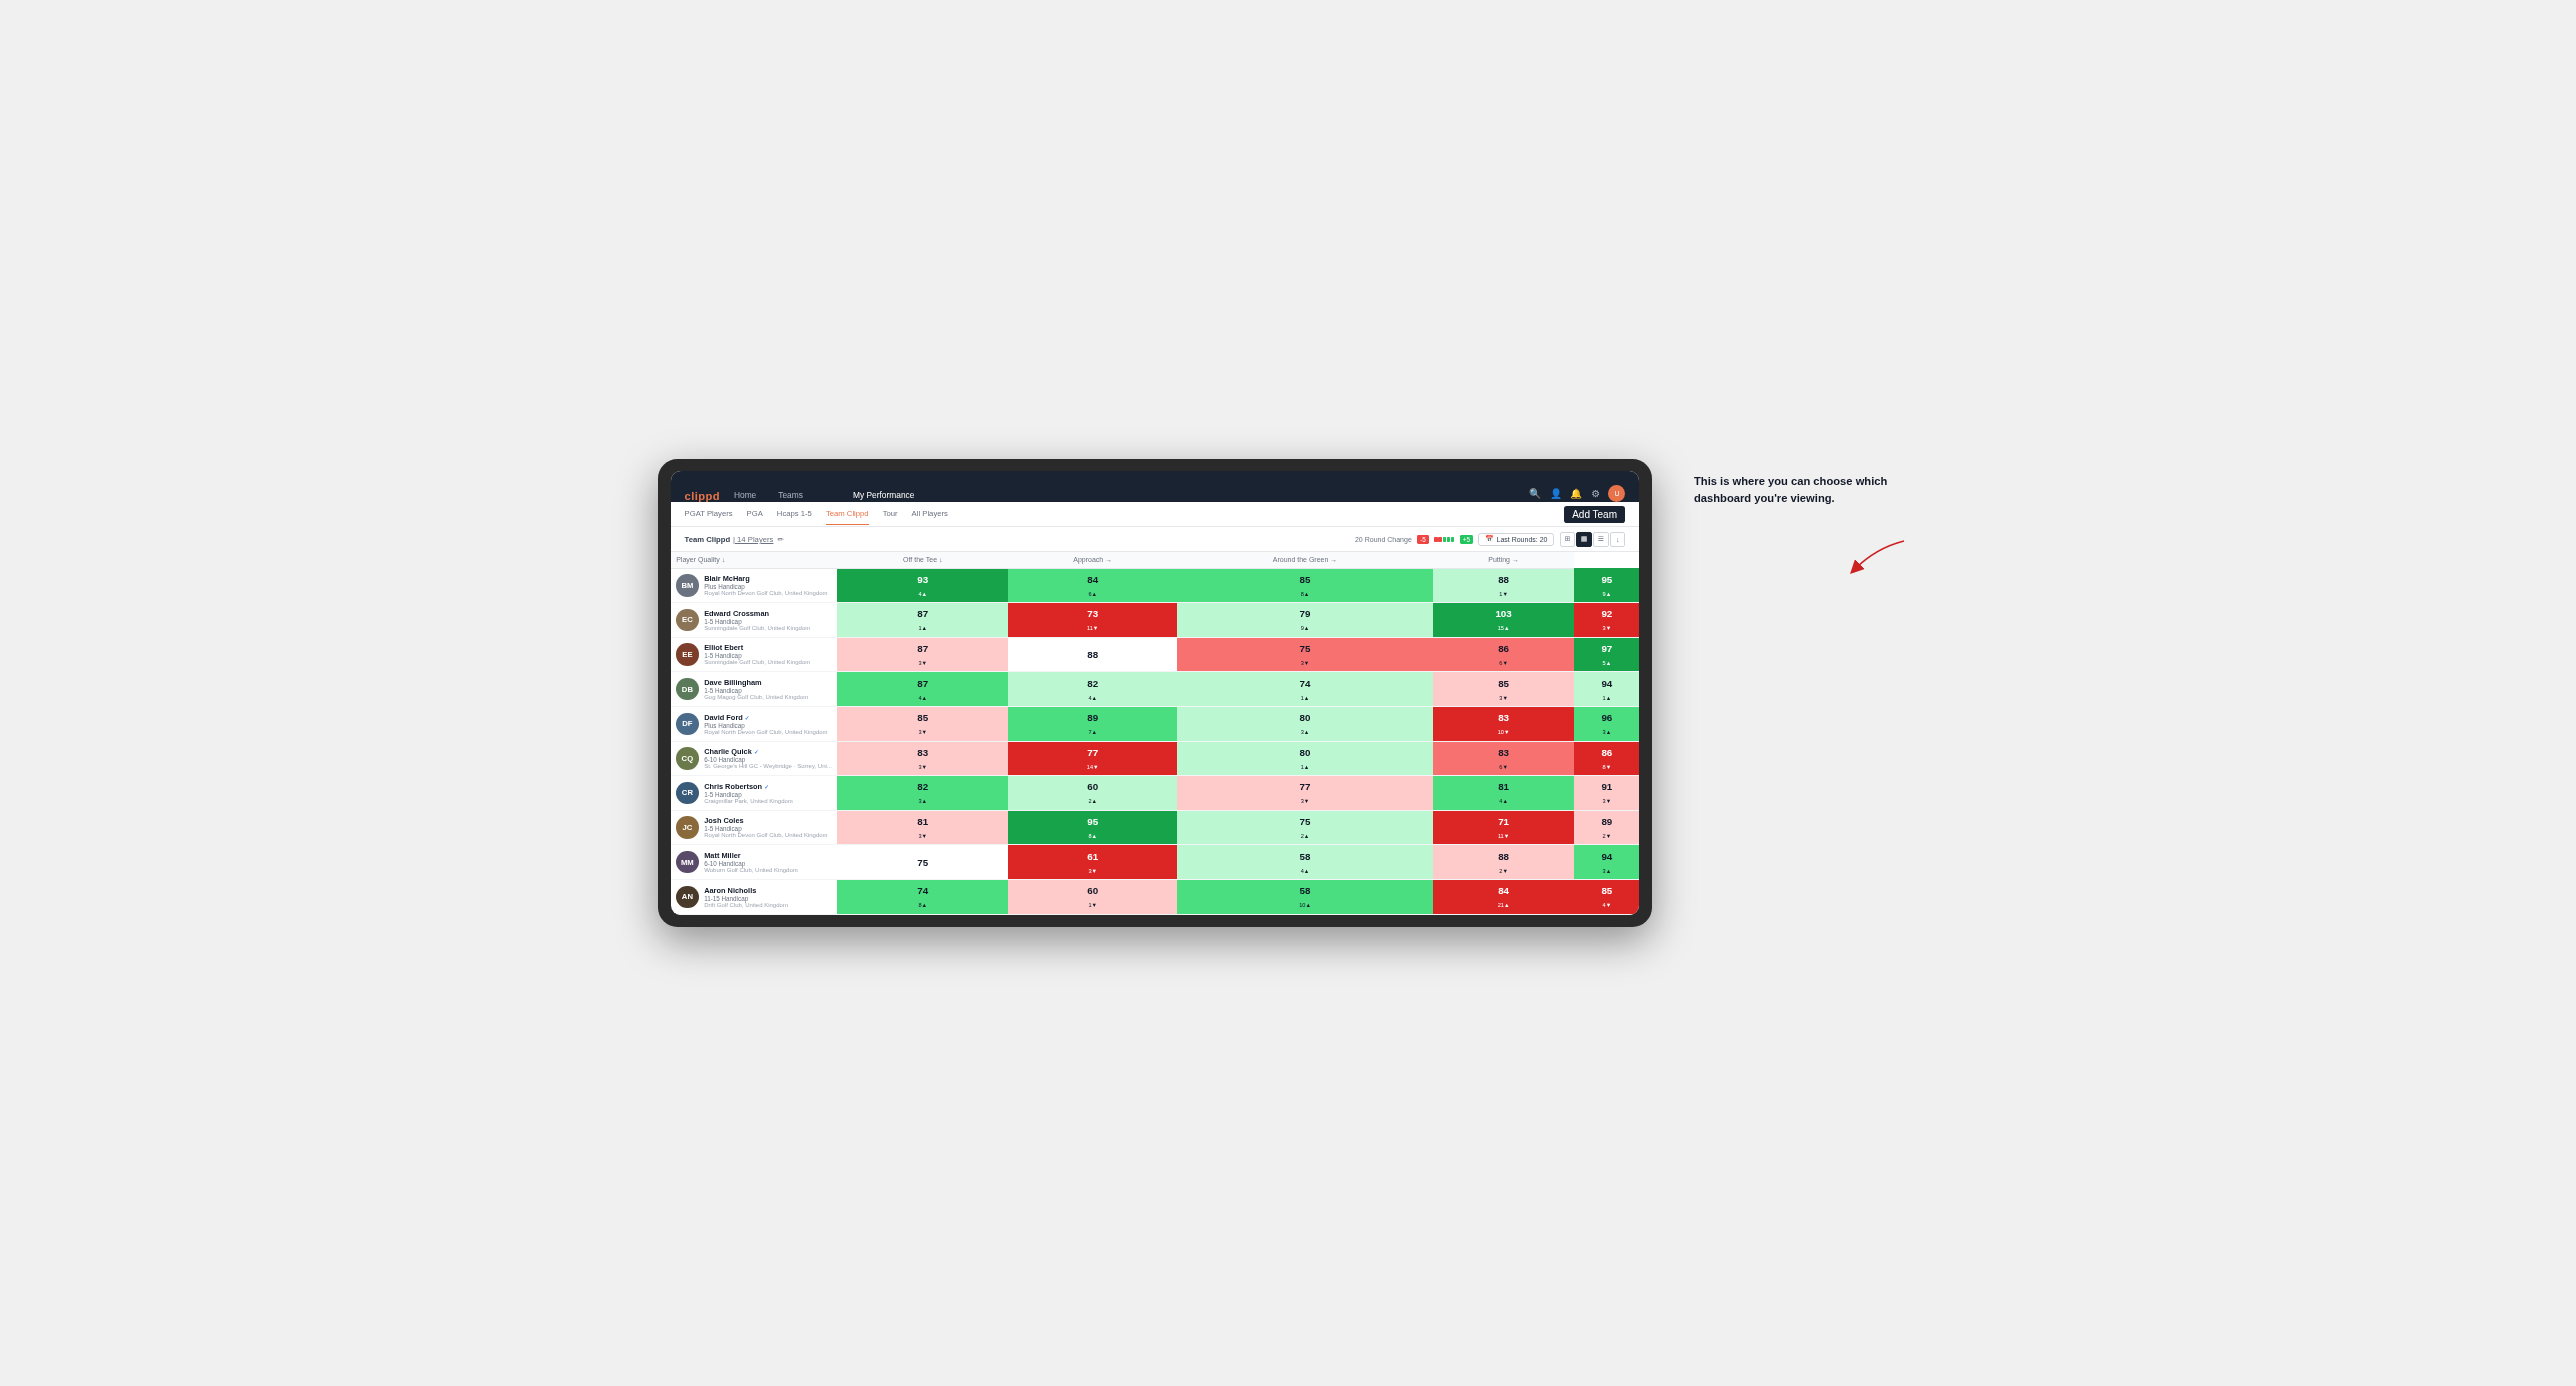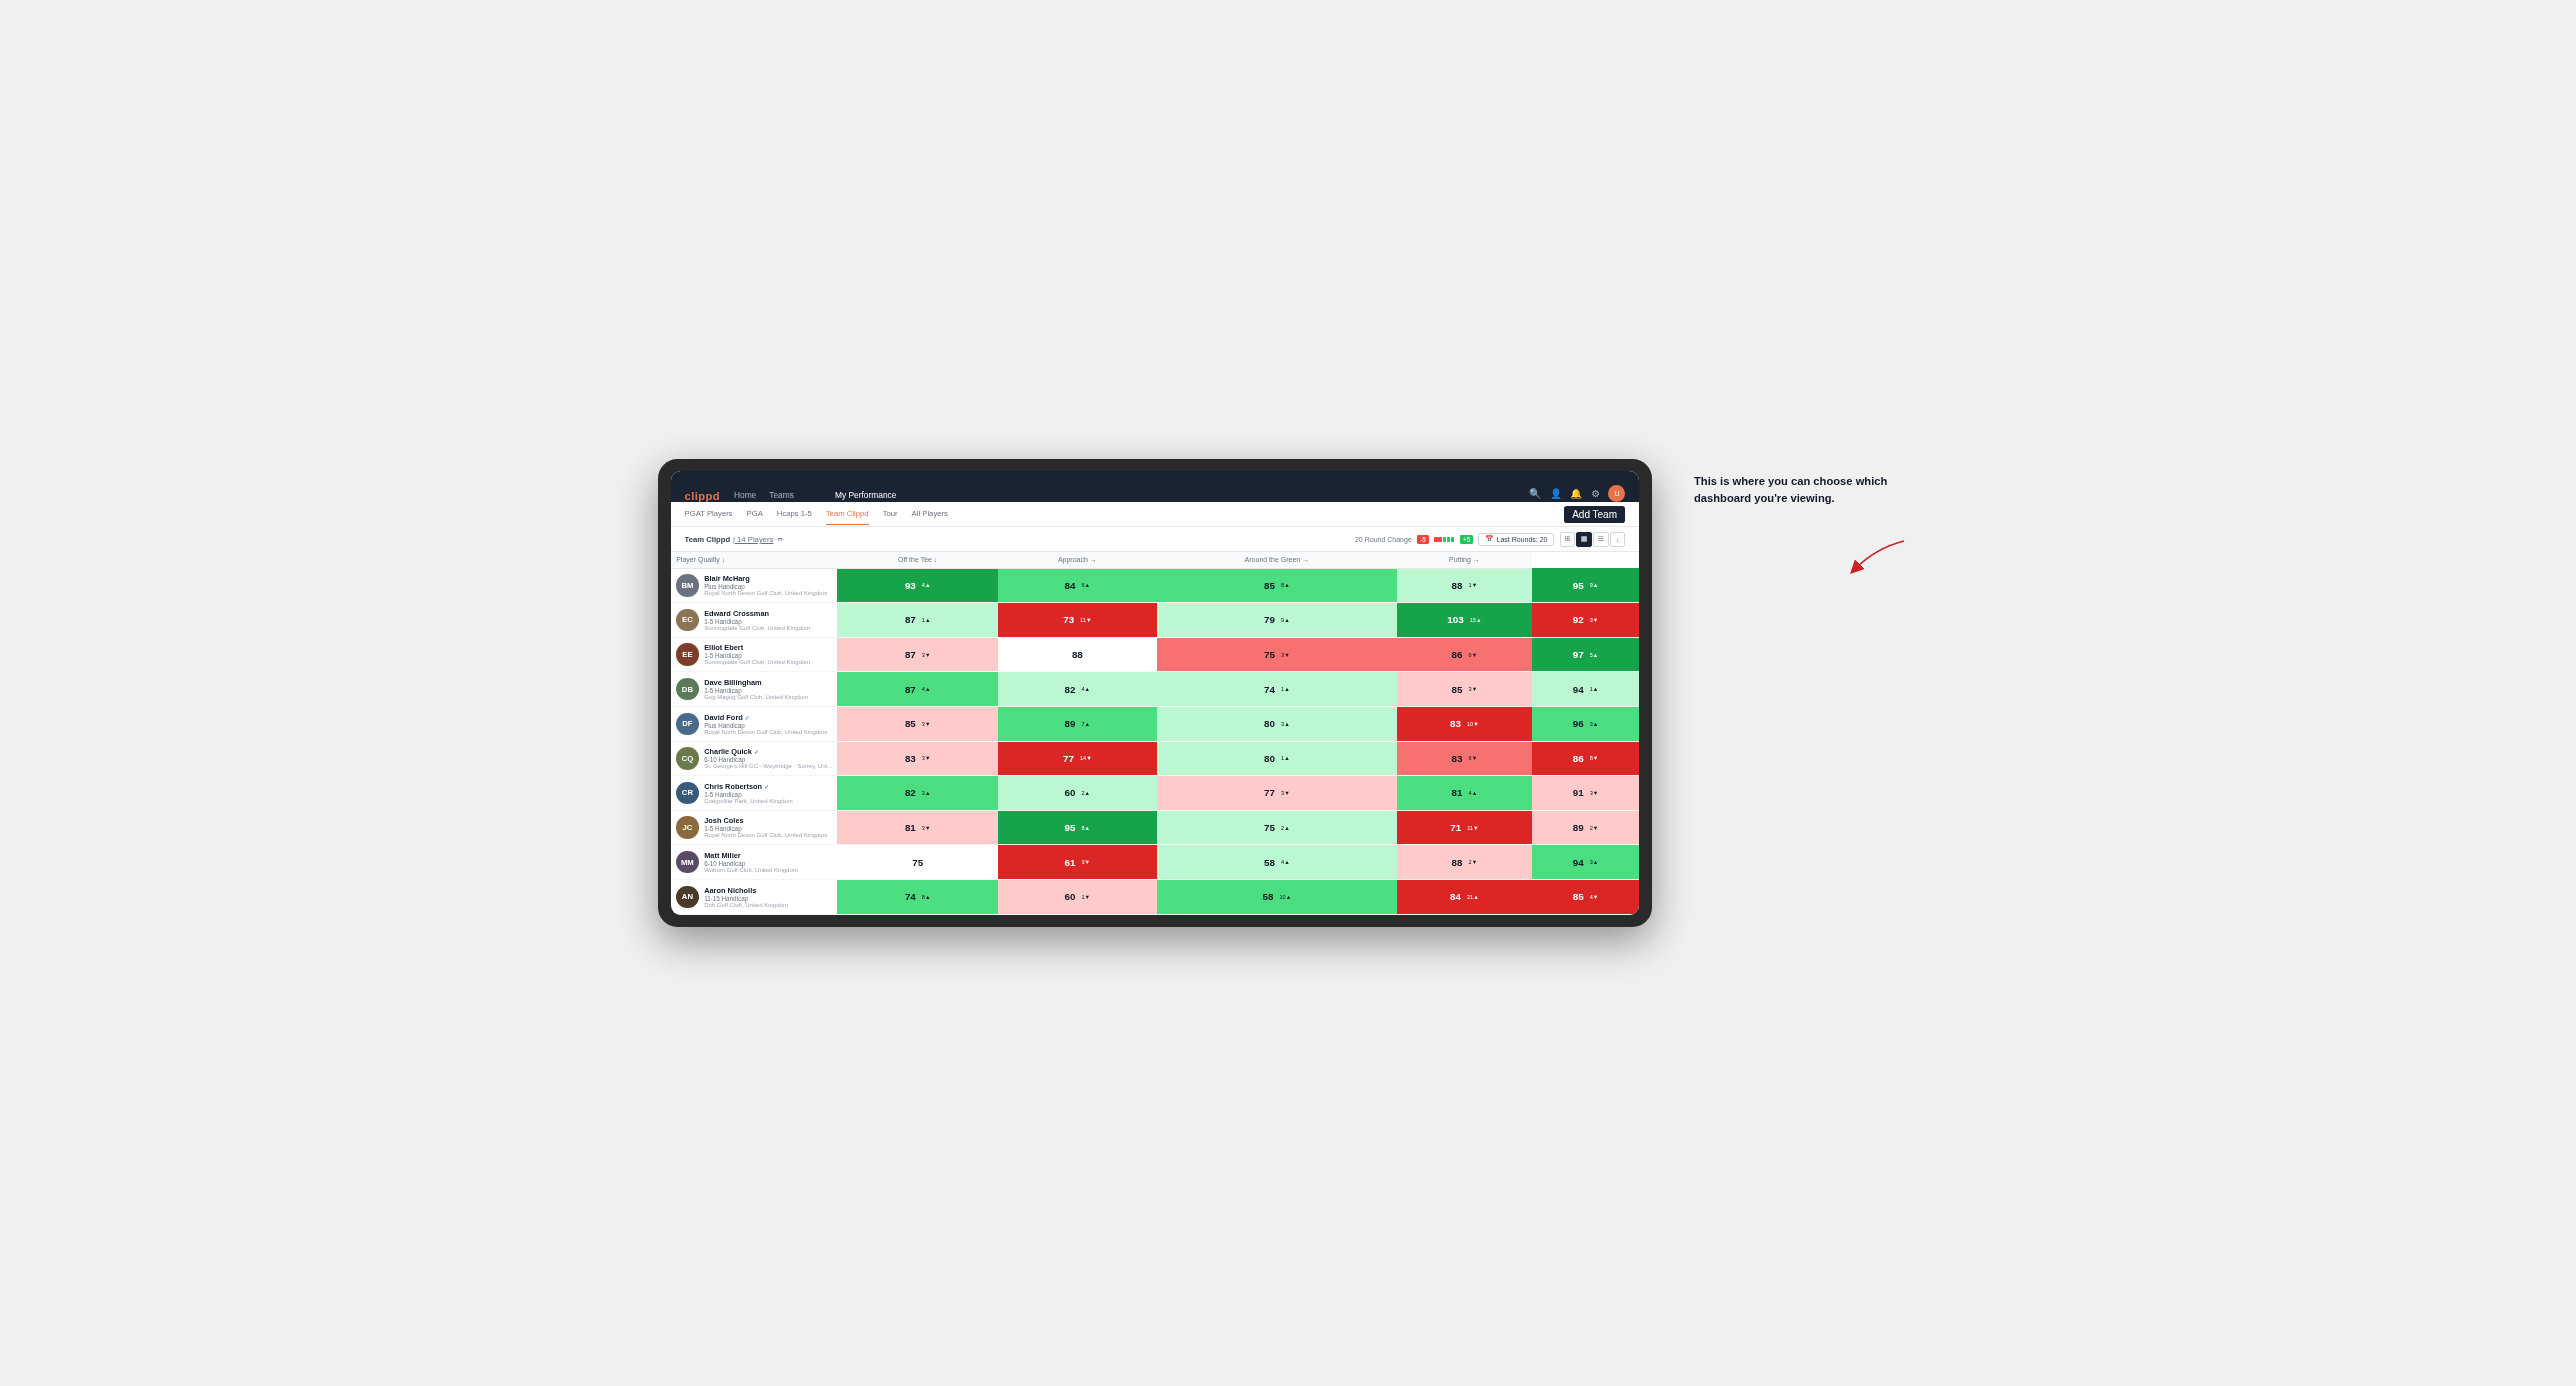--- a/index.html
+++ b/index.html
@@ -49,21 +49,21 @@
 
     .nav-logo {
       color: #e8734a;
       font-weight: 700;
       font-size: 11.2px;
       letter-spacing: 0.4px;
     }
 
     .nav-links {
       display: flex;
-      gap: 13px;
+      gap: 22px;
       flex: 1;
     }
 
     .nav-link {
       color: #aab4c4;
       font-size: 8.4px;
       cursor: pointer;
       padding: 2.8px 0;
     }
 
@@ -327,20 +327,21 @@
       color: #111827;
       position: relative;
     }
 
     .metric-inner {
       display: flex;
       align-items: center;
       justify-content: center;
       gap: 6px;
       height: 28px;
+      flex-direction: column;
     }
 
     .metric-score {
       font-size: 9.8px;
       font-weight: 700;
     }
 
     .metric-change {
       font-size: 5.6px;
       font-weight: 500;

